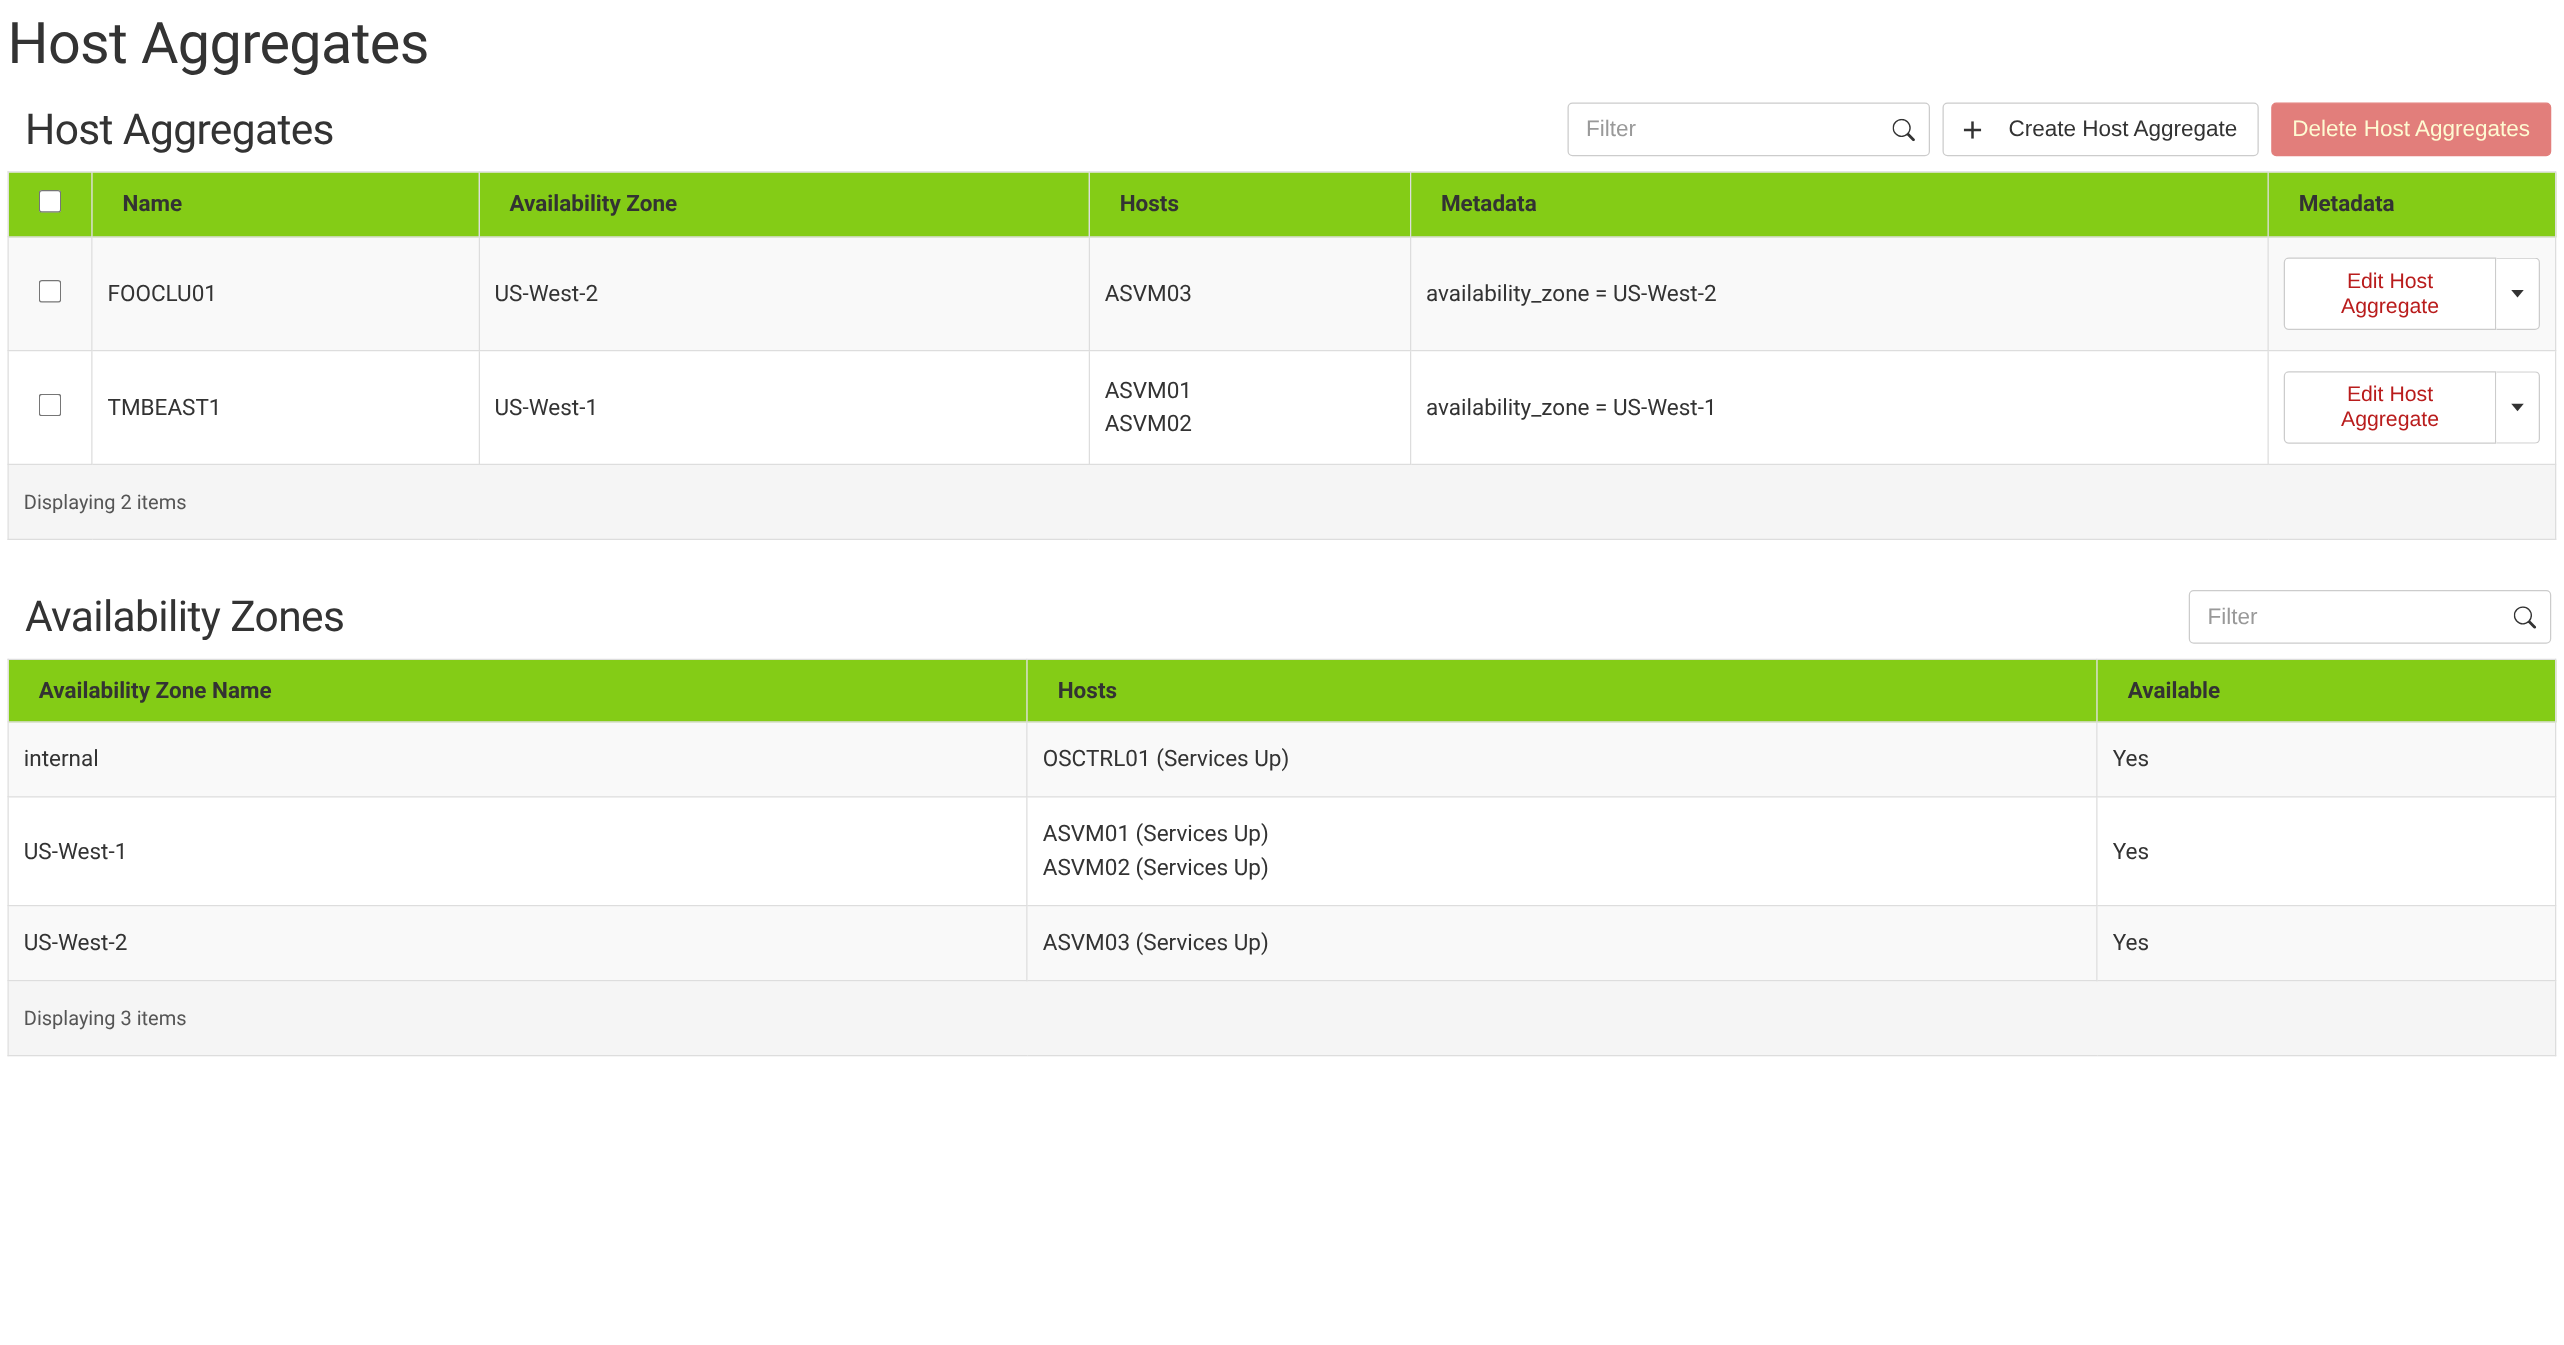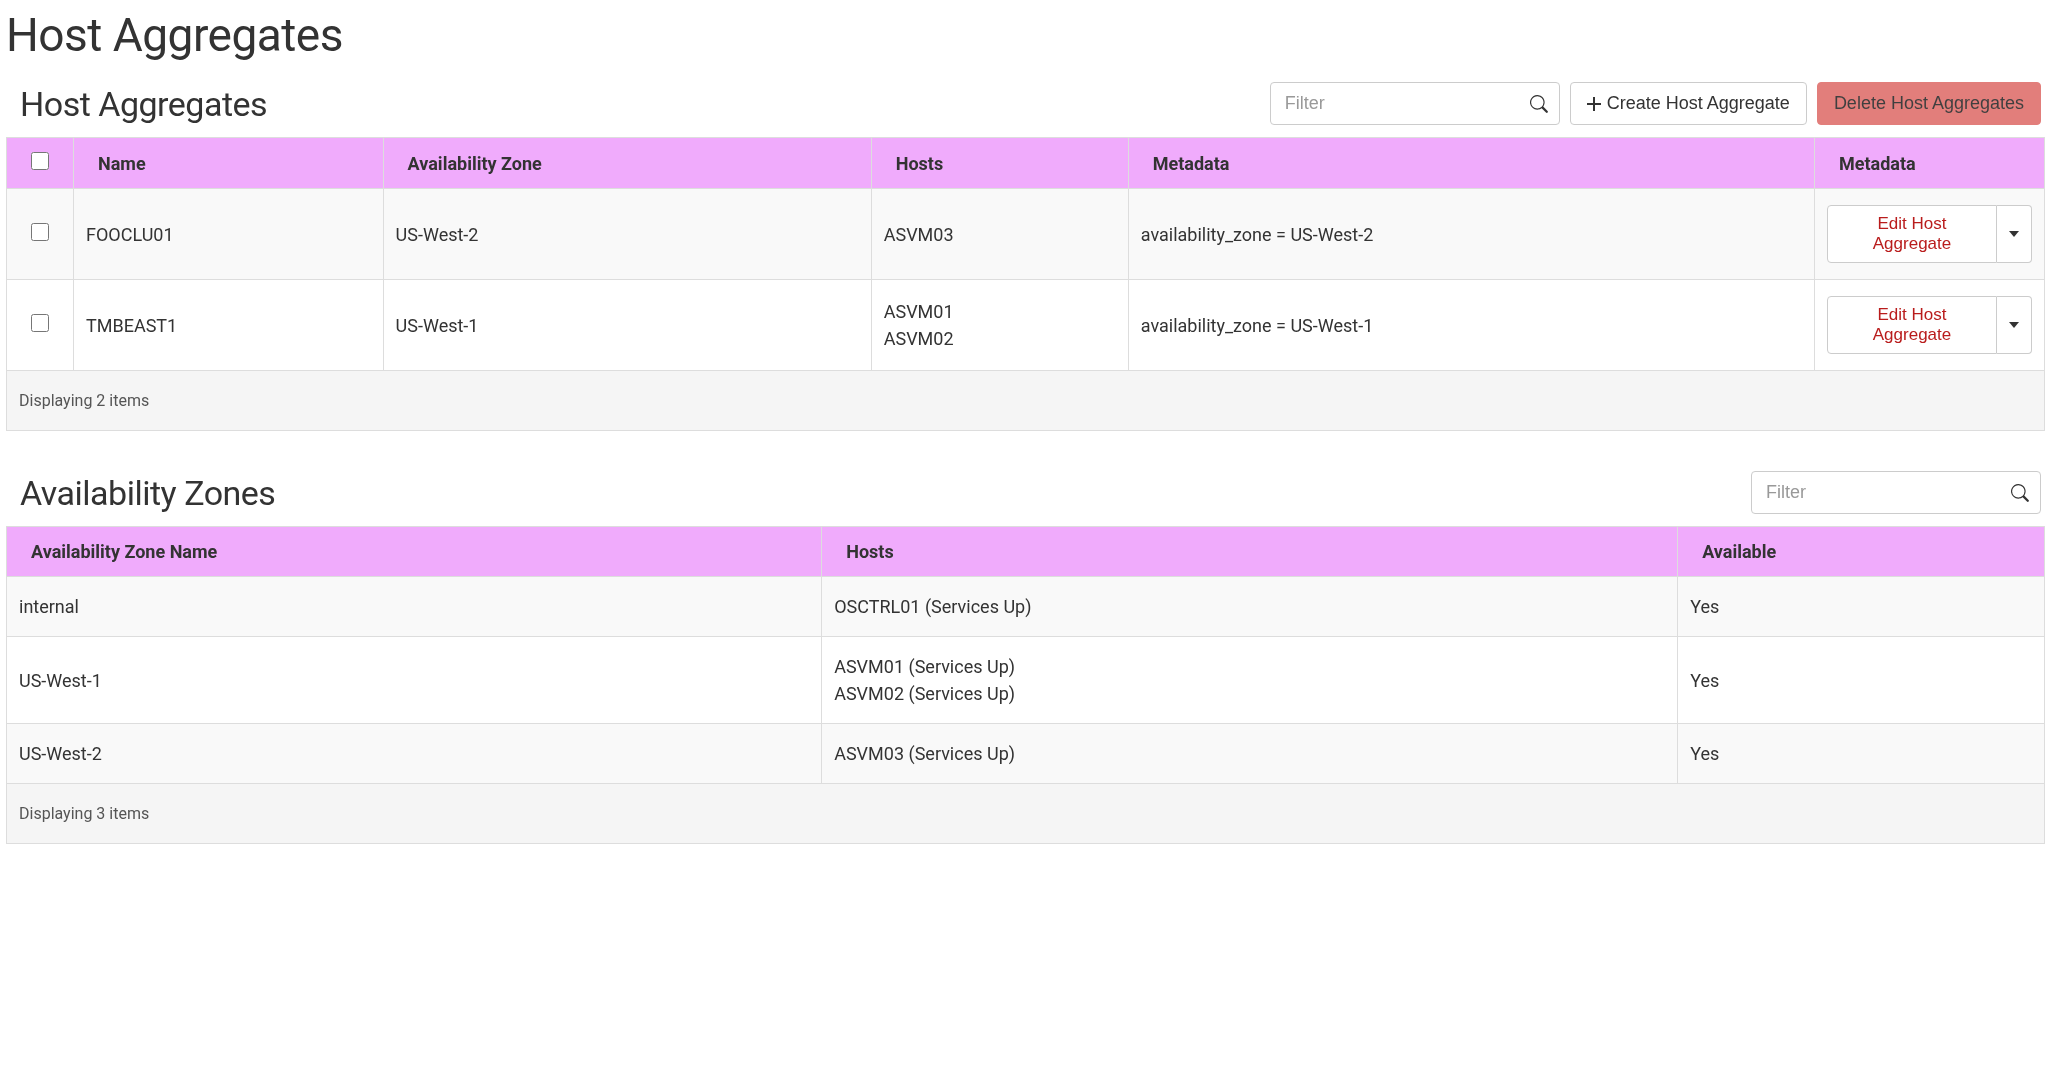--- a/index.html
+++ b/index.html
@@ -69,40 +69,40 @@
     .btn {
       border: 1px solid #ccc;
       background: #fff;
       color: #333;
       border-radius: 4px;
       padding: 10px 16px;
       font-size: 18px;
       cursor: pointer;
       display: inline-flex;
       align-items: center;
-      gap: 6px;
+      gap: 22px;
     }
     .btn-danger {
       background: #d9534f;
       border-color: #d9534f;
-      color: #000000;
+      color: #fef9c3;
       opacity: 0.75;
     }
     .plus-icon {
       width: 14px;
       height: 14px;
     }
     table {
       width: 100%;
       border-collapse: collapse;
       border: 1px solid #ddd;
       margin-bottom: 20px;
     }
     thead th {
-      background: #f0abfc;
+      background: #84cc16;
       font-weight: 700;
       text-align: left;
       padding: 14px 24px;
       border: 1px solid #ddd;
       font-size: 18px;
       color: #333;
     }
     tbody td {
       padding: 16px 12px;
       border: 1px solid #ddd;

